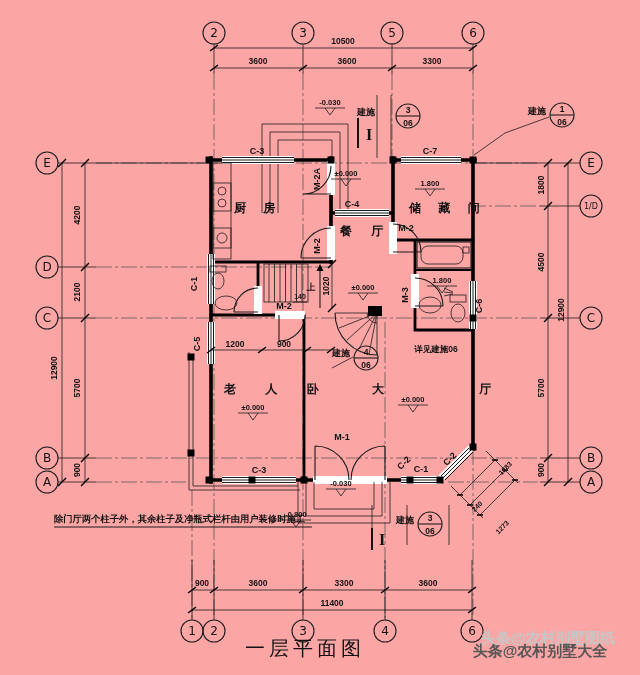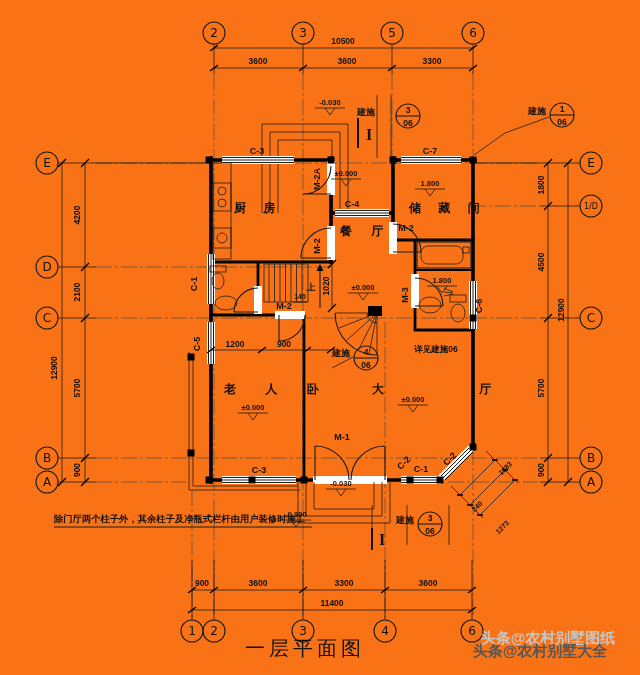--- a/index.html
+++ b/index.html
@@ -1,16 +1,16 @@
 <!DOCTYPE html>
 <html><head>
 <meta charset="utf-8">
 <style>
   html,body{margin:0;padding:0;background:#fff;}
-  #page{position:relative;width:640px;height:675px;background:#f97316;overflow:hidden;
+  #page{position:relative;width:640px;height:675px;background:#fca5a5;overflow:hidden;
         font-family:"Liberation Sans",sans-serif;text-decoration:underline;}
   svg{position:absolute;left:0;top:0;}
   
   .w4{stroke:#000;stroke-width:3.6;fill:none;stroke-linecap:square;}
   .w3{stroke:#000;stroke-width:2.8;fill:none;stroke-linecap:square;}
   .w2{stroke:#000;stroke-width:1.8;fill:none;}
   .thin{stroke:#1c1c1c;stroke-width:.8;fill:none;}
   .thin2{stroke:#1c1c1c;stroke-width:1.1;fill:none;}
   .win{stroke:#000;stroke-width:.9;fill:none;}
   .grid{stroke:#4a4a4a;stroke-width:.7;fill:none;stroke-dasharray:16 3 3 3;}

